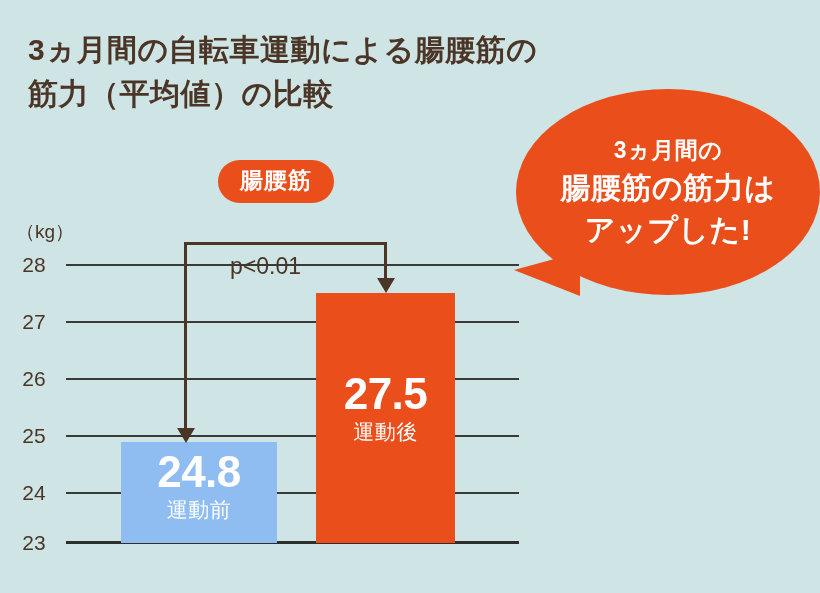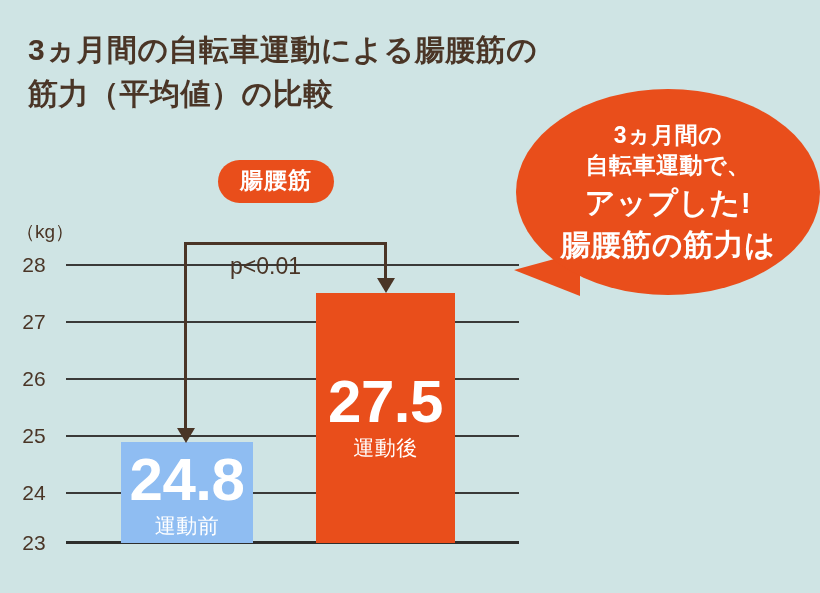--- a/index.html
+++ b/index.html
@@ -80,34 +80,34 @@
     position: absolute;
     box-sizing: border-box;
     display: flex;
     flex-direction: column;
     align-items: center;
     justify-content: flex-start;
     color: #ffffff;
   }
   #bar-before {
     left: 121px;
-    width: 132px;
+    width: 156px;
     top: 442px;
     height: 101px;
     background: #8fbdf2;
   }
   #bar-after {
     left: 316px;
     width: 139px;
     top: 293px;
     height: 250px;
     background: #e94e1b;
   }
   .bar-value {
-    font-size: 60px;
+    font-size: 44px;
     font-weight: bold;
     line-height: 1;
     letter-spacing: -0.5px;
     text-align: right;
   }
   #bar-before .bar-value { margin-top: 8px; }
   #bar-after  .bar-value { margin-top: 79px; }
   .bar-caption {
     font-size: 21px;
     font-weight: normal;
@@ -270,19 +270,18 @@
     <div class="arrow-head" id="arrow-right"></div>
   </div>
 
   <div id="p-value">p&lt;0.01</div>
 
   <div id="muscle-badge">腸腰筋</div>
 
   <div id="bubble-tail"></div>
   <div id="speech-bubble">
     <span class="bubble-line-small">3ヵ月間の</span>
-    <span class="bubble-line-small">自転車運動で、</span>
+    <span class="bubble-line-big">腸腰筋の筋力は</span>
     <span class="bubble-line-big">アップした!</span>
-    <span class="bubble-line-big">腸腰筋の筋力は</span>
   </div>
 
 
 </div>
 
 </body></html>

